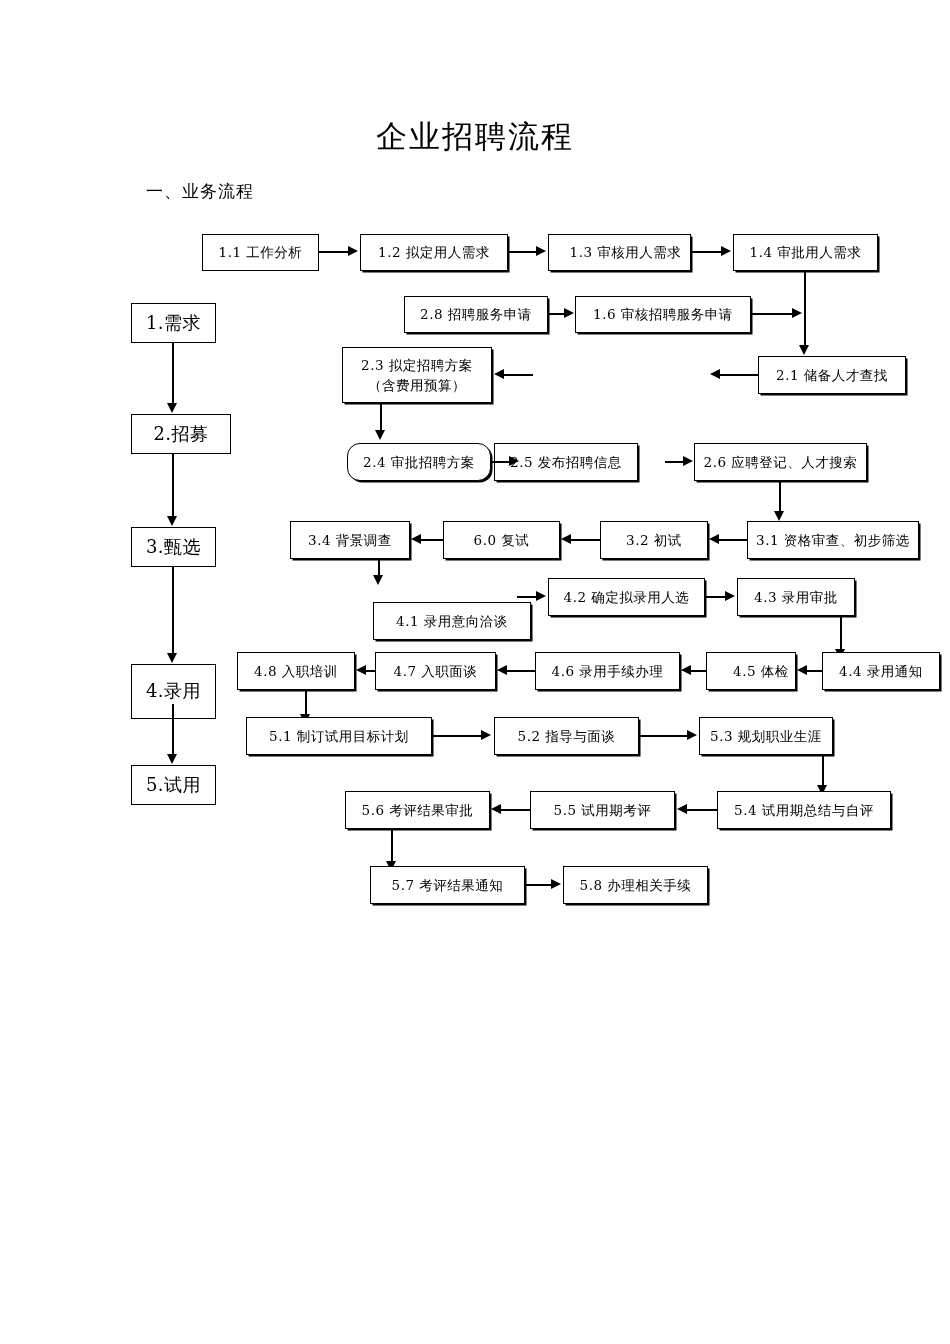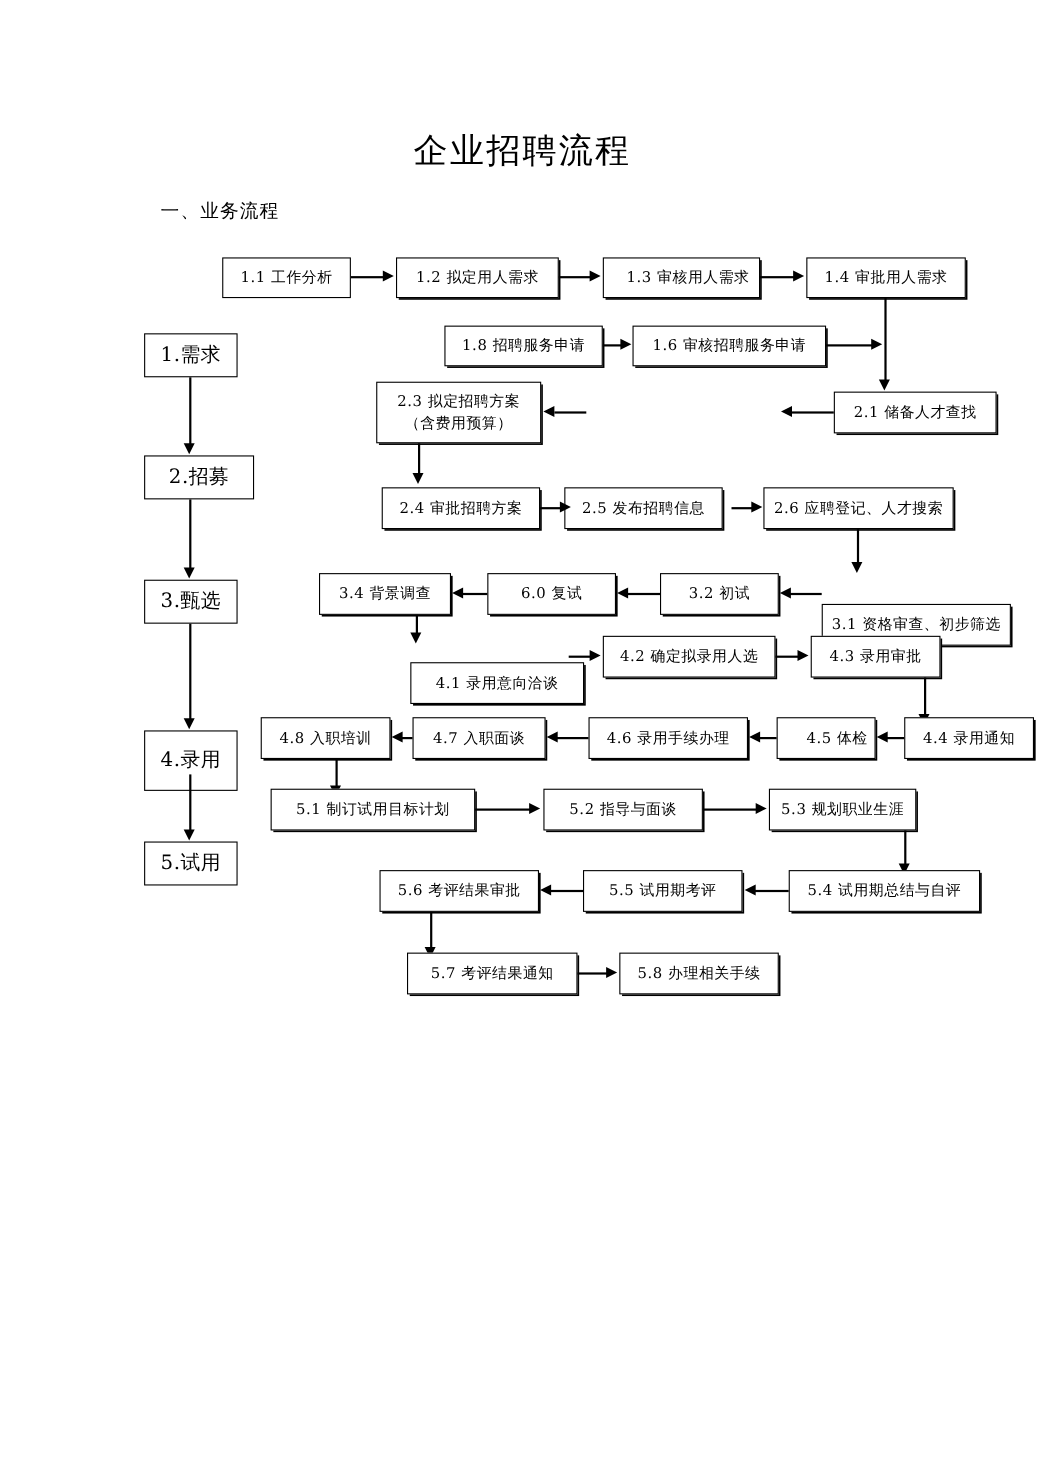--- a/index.html
+++ b/index.html
@@ -115,21 +115,21 @@
 
   <div class="ln h" style="left:508px;top:251px;width:30px;"></div>
   <div class="arw right" style="left:536px;top:246px;"></div>
 
   <div class="ln h" style="left:691px;top:251px;width:32px;"></div>
   <div class="arw right" style="left:721px;top:246px;"></div>
 
   <div class="ln v" style="left:804px;top:271px;height:77px;"></div>
   <div class="arw down" style="left:799px;top:345px;"></div>
 
-  <div class="node shadow" style="left:404px;top:296px;width:144px;height:37px;">1.8 招聘服务申请</div>
+  <div class="node shadow" style="left:404px;top:296px;width:144px;height:37px;">2.8 招聘服务申请</div>
   <div class="node shadow" style="left:575px;top:296px;width:176px;height:37px;">1.6 审核招聘服务申请</div>
 
   <div class="ln h" style="left:548px;top:313px;width:18px;"></div>
   <div class="arw right" style="left:564px;top:308px;"></div>
 
   <div class="ln h" style="left:751px;top:313px;width:43px;"></div>
   <div class="arw right" style="left:792px;top:308px;"></div>
 
   <div class="node shadow" style="left:758px;top:356px;width:148px;height:38px;">2.1 储备人才查找</div>
   <div class="node shadow two-line" style="left:342px;top:347px;width:150px;height:56px;flex-direction:column;">
@@ -139,34 +139,34 @@
 
   <div class="ln h" style="left:720px;top:374px;width:38px;"></div>
   <div class="arw left" style="left:710px;top:369px;"></div>
 
   <div class="ln h" style="left:504px;top:374px;width:29px;"></div>
   <div class="arw left" style="left:494px;top:369px;"></div>
 
   <div class="ln v" style="left:380px;top:403px;height:31px;"></div>
   <div class="arw down" style="left:375px;top:430px;"></div>
 
-  <div class="node shadow" style="left:347px;top:443px;width:144px;height:38px;">2.4 审批招聘方案</div>
-  <div class="node shadow" style="left:513px;top:443px;width:144px;height:38px;">2.5 发布招聘信息</div>
+  <div class="node shadow" style="left:347px;top:443px;width:144px;height:38px;border-radius:13px;">2.4 审批招聘方案</div>
+  <div class="node shadow" style="left:494px;top:443px;width:144px;height:38px;">2.5 发布招聘信息</div>
   <div class="node shadow" style="left:694px;top:443px;width:173px;height:38px;">2.6 应聘登记、人才搜索</div>
 
   <div class="ln h" style="left:491px;top:461px;width:20px;"></div>
   <div class="arw right" style="left:509px;top:456px;"></div>
 
   <div class="ln h" style="left:665px;top:461px;width:19px;"></div>
   <div class="arw right" style="left:683px;top:456px;"></div>
 
   <div class="ln v" style="left:779px;top:481px;height:34px;"></div>
   <div class="arw down" style="left:774px;top:511px;"></div>
 
-  <div class="node shadow" style="left:747px;top:521px;width:172px;height:38px;margin-top:28px;">3.1 资格审查、初步筛选</div>
+  <div class="node shadow" style="left:747px;top:521px;width:172px;height:38px;">3.1 资格审查、初步筛选</div>
   <div class="node shadow" style="left:600px;top:521px;width:108px;height:38px;">3.2 初试</div>
   <div class="node shadow" style="left:443px;top:521px;width:117px;height:38px;">6.0 复试</div>
   <div class="node shadow" style="left:290px;top:521px;width:120px;height:38px;">3.4 背景调查</div>
 
   <div class="ln h" style="left:718px;top:539px;width:29px;"></div>
   <div class="arw left" style="left:709px;top:534px;"></div>
 
   <div class="ln h" style="left:570px;top:539px;width:30px;"></div>
   <div class="arw left" style="left:561px;top:534px;"></div>
 

